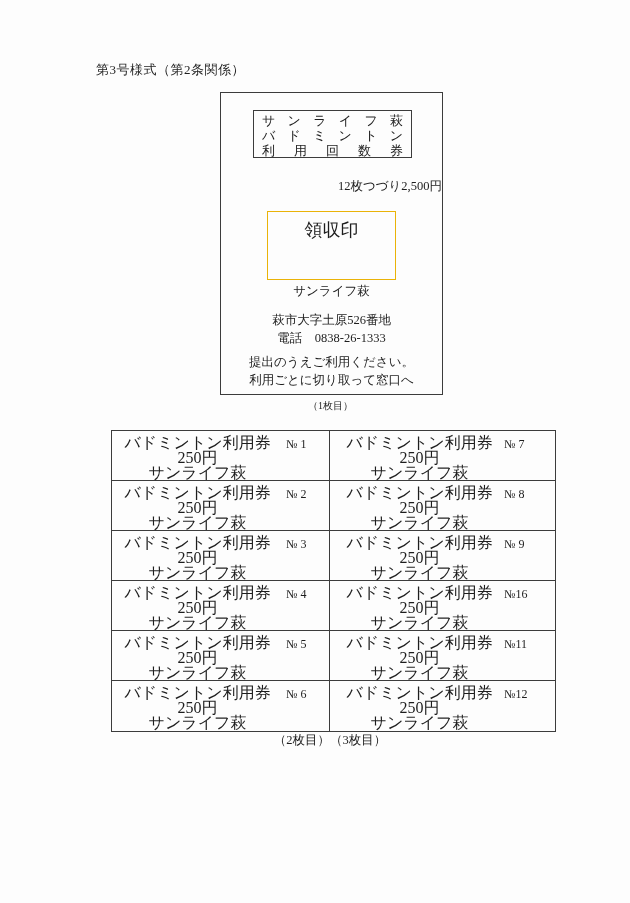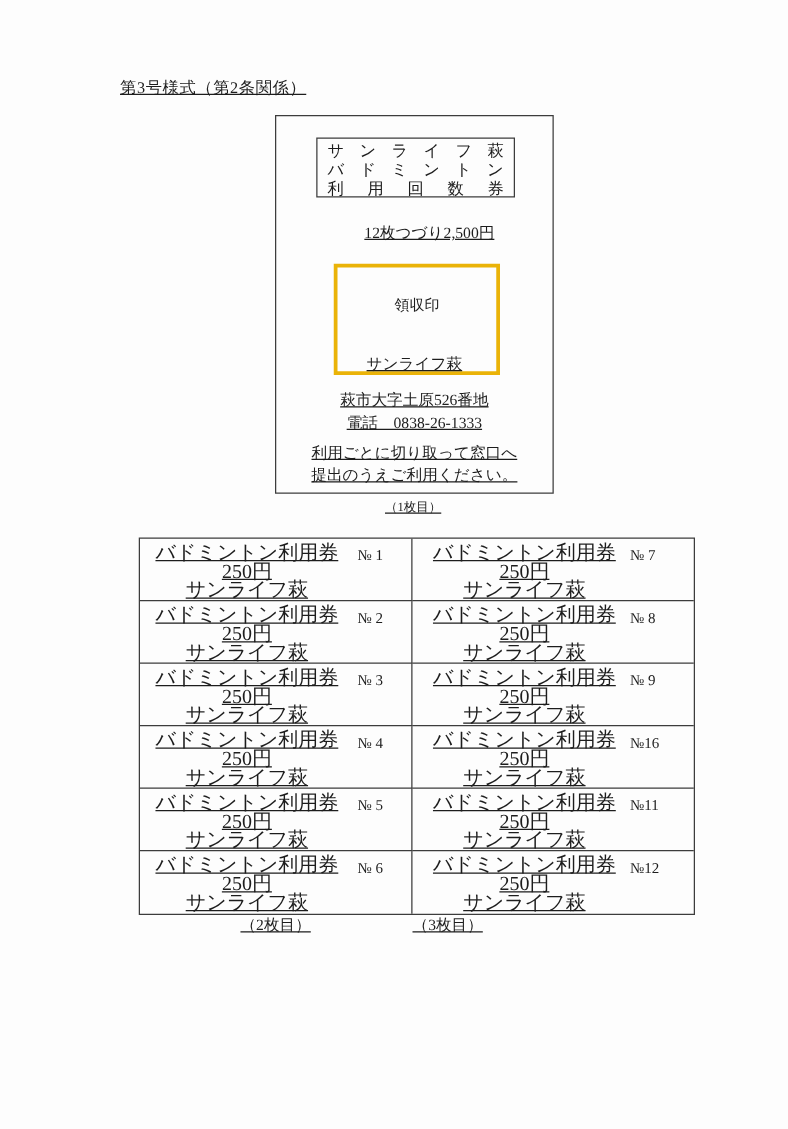--- a/index.html
+++ b/index.html
@@ -4,44 +4,44 @@
 <style>
   html,body{margin:0;padding:0;}
   body{
     width:630px;height:903px;
     background:#fdfdfd;
     font-family:"Liberation Serif","DejaVu Serif",serif;
     color:#1d1d1d;
     position:relative;
     overflow:hidden;
   }
-  .abs{position:absolute;text-decoration:underline;}
+  .abs{position:absolute;}
   
   .form-label{left:96px;top:61px;font-size:13px;letter-spacing:0.5px;}
   
   .cover-box{
     left:220px;top:92px;width:221px;height:301px;
     border:1px solid #3c3c3c;
   }
   .title-box{
     position:absolute;left:32px;top:17px;width:141px;height:42px;
     border:1px solid #3c3c3c;
     padding:2px 8px;
     display:flex;flex-direction:column;justify-content:space-between;
   }
   .title-line{
     font-size:13px;line-height:15px;
     text-align:justify;text-align-last:justify;
     text-justify:inter-character;
   }
-  .price-line{left:12px;top:85px;width:100%;text-align:center;font-size:12.5px;}
+  .price-line{left:0;top:85px;width:100%;text-align:right;font-size:12.5px;}
   .receipt-box{
     position:absolute;left:46px;top:118px;width:127px;height:61px;
-    border:3px solid #eab308;
-    text-align:center;padding-top:22px;font-size:12px;
+    border:1px solid #eab308;
+    text-align:center;padding-top:6px;font-size:18px;
   }
   .facility-line{left:0;top:190px;width:100%;text-align:center;font-size:12.5px;}
   .address-line{left:0;top:219px;width:100%;text-align:center;font-size:12.5px;}
   .phone-line{left:0;top:237px;width:100%;text-align:center;font-size:12.5px;}
   .note-block{left:0;top:260px;width:100%;text-align:center;font-size:12.5px;line-height:18px;}
   .page1-label{left:220px;top:399px;width:221px;text-align:center;font-size:10px;}
   
   .ticket-table{
     left:111px;top:430px;width:443px;height:300px;
     border:1px solid #3c3c3c;
@@ -59,21 +59,21 @@
   .cell.col1{border-right:1px solid #3c3c3c;}
   .cell:nth-child(6),.cell:nth-child(12){border-bottom:none;}
   .ticket-block{
     padding-top:4px;padding-right:46px;
     text-align:center;font-size:16px;line-height:15px;
   }
   .ticket-no{
     position:absolute;top:6px;left:174px;
     font-size:12px;white-space:nowrap;
   }
-  .page2-label{left:111px;top:732px;width:219px;text-align:center;font-size:12.5px;}
+  .page2-label{left:111px;top:732px;width:219px;text-align:right;font-size:12.5px;}
   .page3-label{left:330px;top:732px;width:225px;text-align:left;font-size:12.5px;}
 </style>
 </head>
 <body>
 
 <div class="abs form-label">第3号様式（第2条関係）</div>
 
 <div class="abs cover-box">
   <div class="title-box">
     <div class="title-line">サンライフ萩</div>
@@ -81,22 +81,22 @@
     <div class="title-line">利用回数券</div>
   </div>
   <div class="abs price-line">12枚つづり2,500円</div>
   <div class="receipt-box">
     <span>領収印</span>
   </div>
   <div class="abs facility-line">サンライフ萩</div>
   <div class="abs address-line">萩市大字土原526番地</div>
   <div class="abs phone-line">電話　0838-26-1333</div>
   <div class="abs note-block">
+    <div>提出のうえご利用ください。</div>
     <div>利用ごとに切り取って窓口へ</div>
-    <div>提出のうえご利用ください。</div>
   </div>
 </div>
 
 <div class="abs page1-label">（1枚目）</div>
 
 <div class="abs ticket-table">
   <div class="cell col1">
     <div class="ticket-block">
       <div>バドミントン利用券</div>
       <div>250円</div>

